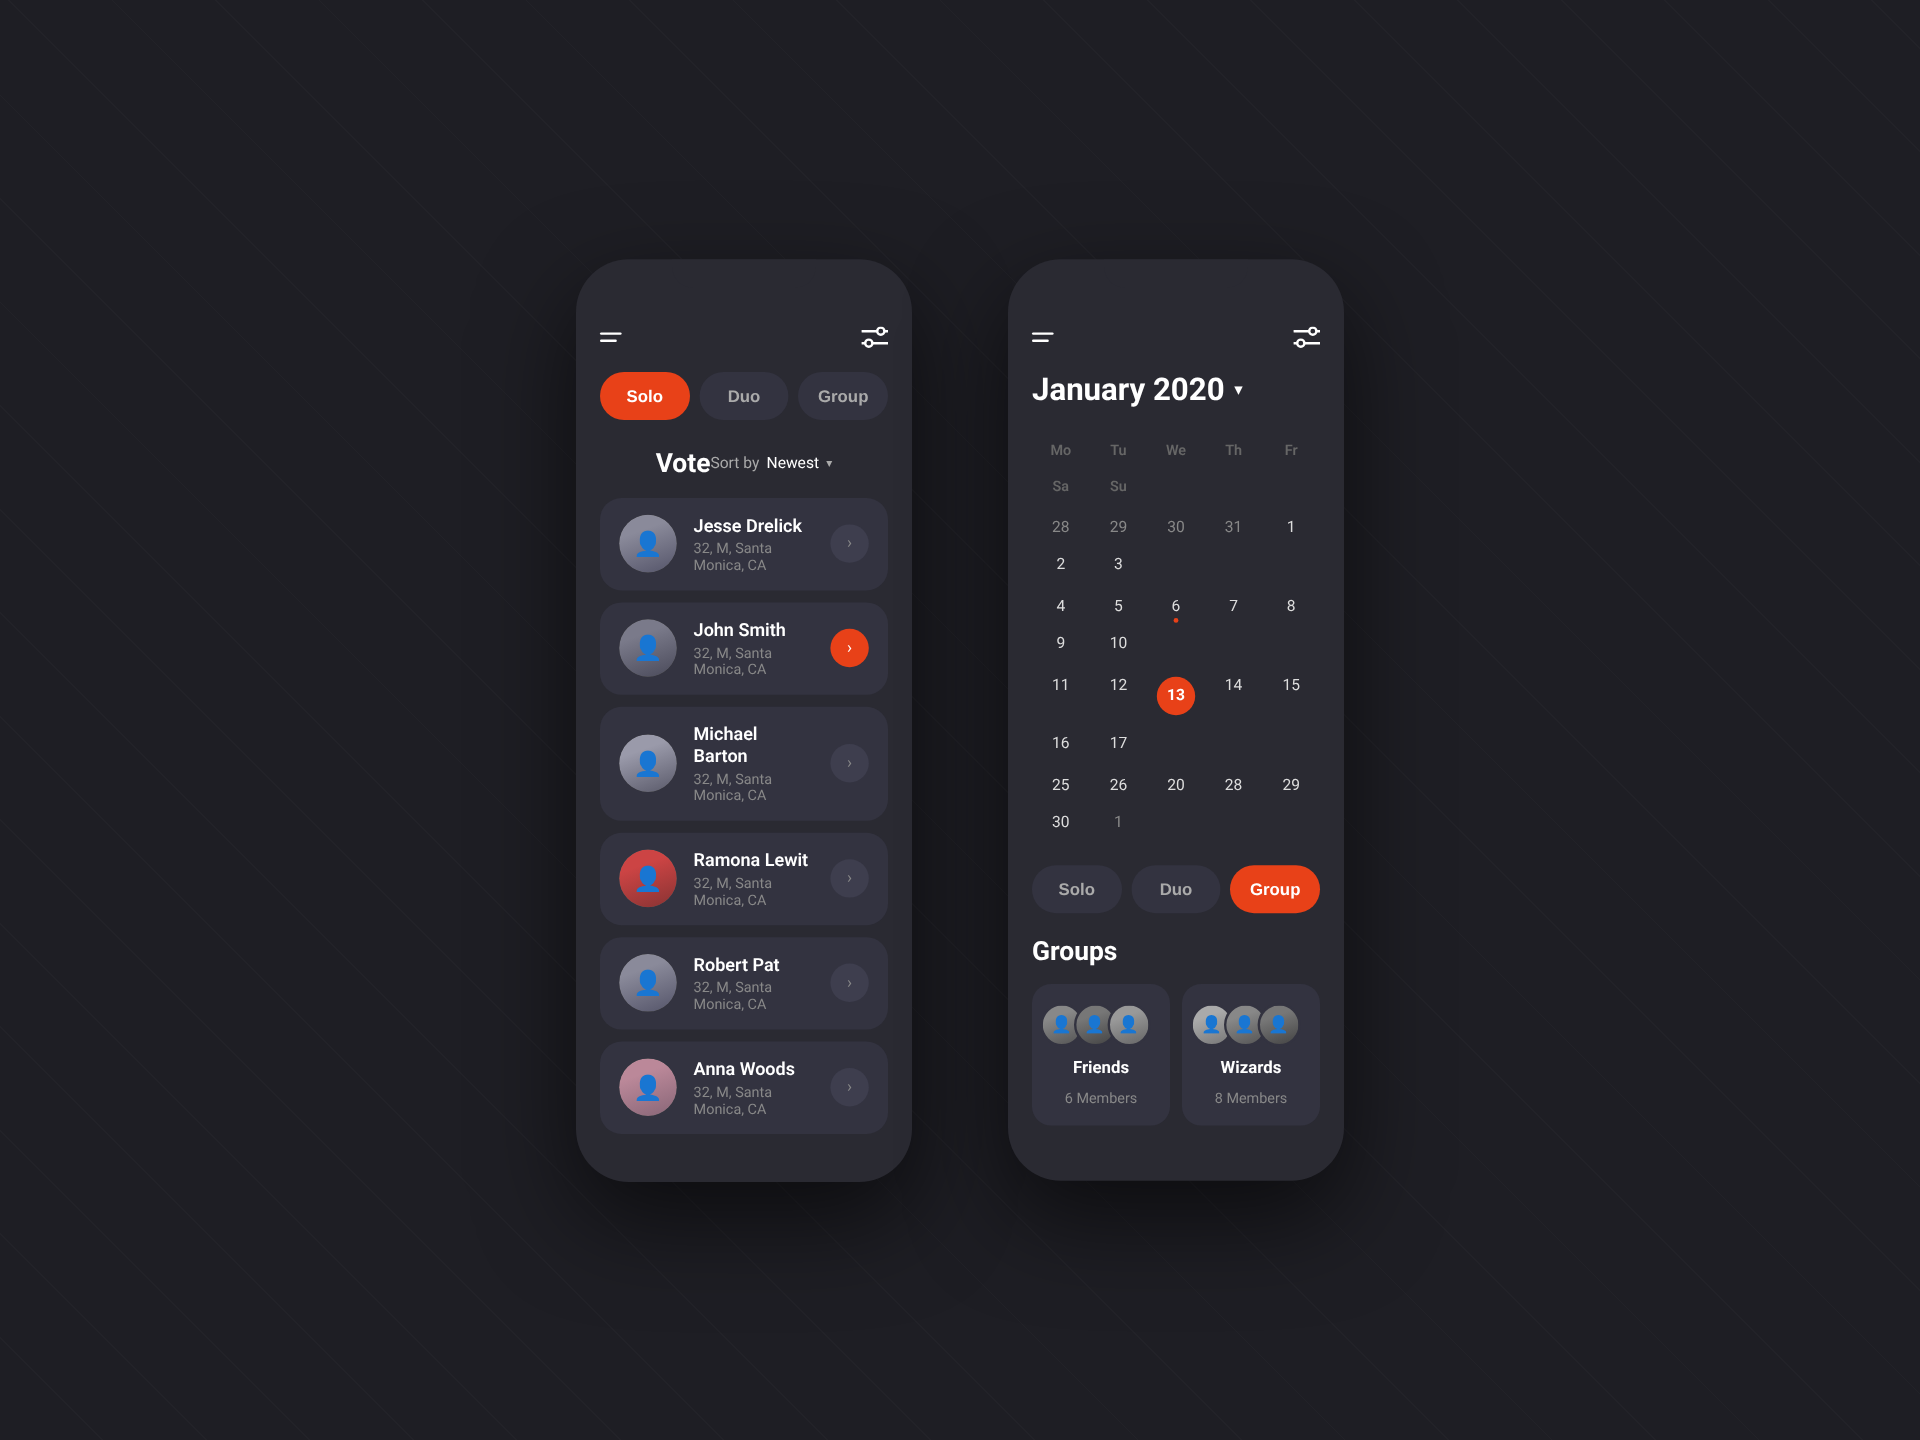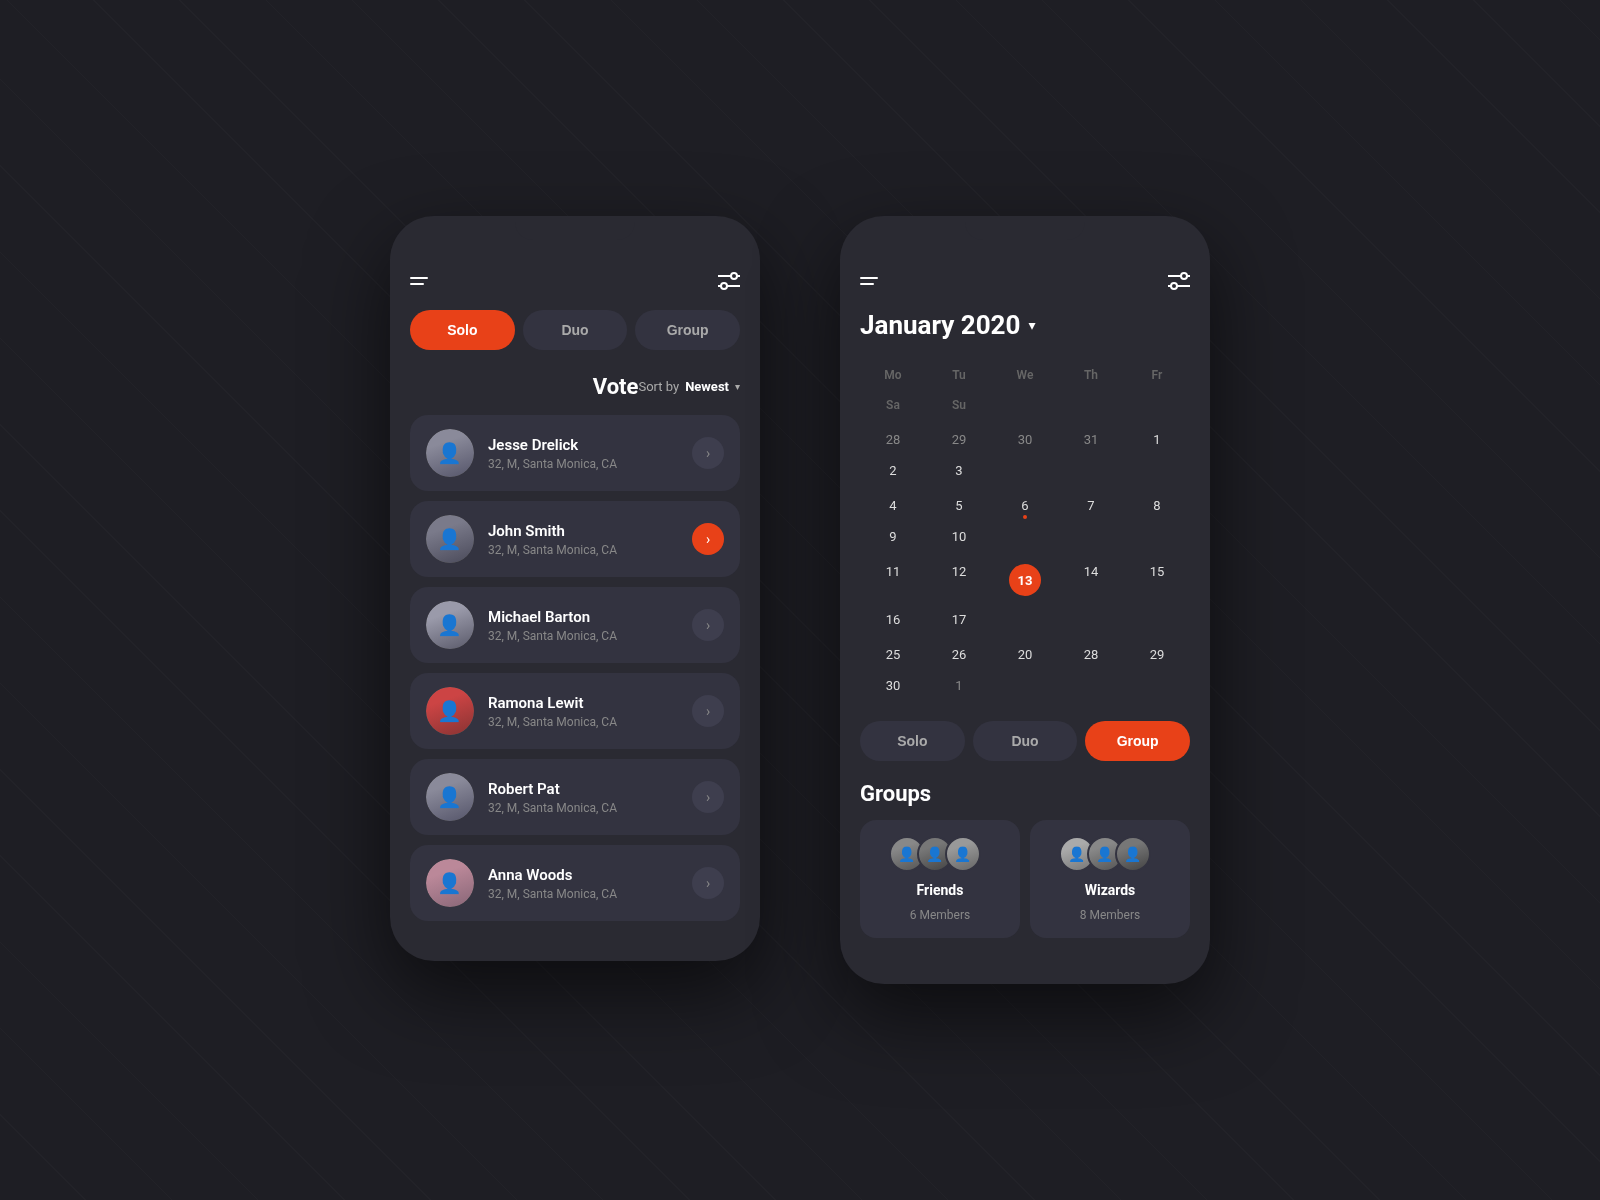--- a/index.html
+++ b/index.html
@@ -35,21 +35,21 @@
       align-items: flex-start;
       position: relative;
       z-index: 1;
     }
 
     
     .phone {
       background: #2a2a32;
       border-radius: 44px;
       padding: 0;
-      width: 370px;
+      width: 280px;
       overflow: hidden;
       box-shadow: 0 30px 80px rgba(0,0,0,0.6);
       position: relative;
     }
 
     .phone-inner {
       padding: 24px 20px 30px;
     }
 
     
@@ -123,42 +123,42 @@
     }
 
     .tab.inactive {
       background: #333340;
       color: #aaa;
     }
 
     
     .vote-header {
       display: flex;
-      justify-content: flex-end;
+      justify-content: center;
       align-items: center;
       margin-bottom: 16px;
     }
 
     .vote-title {
       font-size: 22px;
       font-weight: 700;
       color: #fff;
     }
 
     .sort-by {
       display: flex;
       align-items: center;
       gap: 6px;
       color: #aaa;
       font-size: 13px;
     }
 
     .sort-value {
       color: #fff;
-      font-weight: 700;
+      font-weight: 400;
       font-size: 13px;
     }
 
     .sort-chevron {
       color: #aaa;
       font-size: 10px;
     }
 
     
     .member-card {

